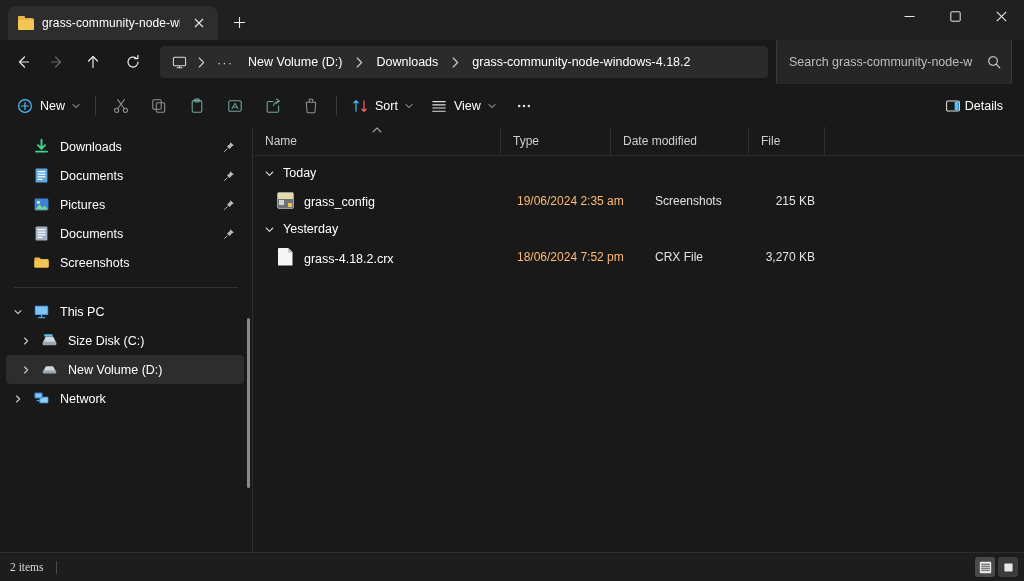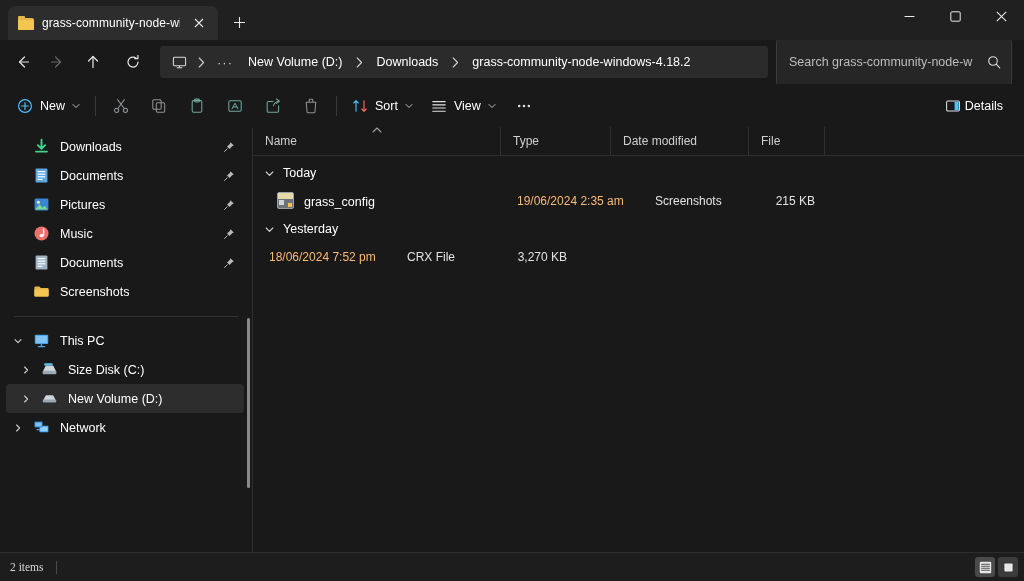--- a/index.html
+++ b/index.html
@@ -490,37 +490,20 @@
         </span>
         <span class="nav-label">Pictures</span>
         <span class="nav-pin">
           <svg viewBox="0 0 12 12">
               <path d="M7.4 1.2 L10.8 4.6 L9.1 5.2 L6.6 8 L4 5.4 L6.8 2.9 Z" fill="#b9b9b9"></path>
               <path d="M4.2 7.8 L1.5 10.5" stroke="#b9b9b9" stroke-width="1" stroke-linecap="round"></path>
             </svg>
         </span>
       </div>
 
-      <div class="nav-item">
-        <span class="nav-expander"></span>
-        <span class="nav-icon">
-          <svg width="17" height="17" viewBox="0 0 17 17">
-            <circle cx="8.5" cy="8.5" r="7" fill="#e8726a"></circle>
-            <path d="M10.6 3.9 L10.6 10.2" stroke="#ffffff" stroke-width="1.3" stroke-linecap="round"></path>
-            <ellipse cx="8.6" cy="10.6" rx="2.1" ry="1.7" fill="#ffffff"></ellipse>
-          </svg>
-        </span>
-        <span class="nav-label">Music</span>
-        <span class="nav-pin">
-          <svg viewBox="0 0 12 12">
-              <path d="M7.4 1.2 L10.8 4.6 L9.1 5.2 L6.6 8 L4 5.4 L6.8 2.9 Z" fill="#b9b9b9"></path>
-              <path d="M4.2 7.8 L1.5 10.5" stroke="#b9b9b9" stroke-width="1" stroke-linecap="round"></path>
-            </svg>
-        </span>
-      </div>
 
 
       <div class="nav-item">
         <span class="nav-expander"></span>
         <span class="nav-icon">
           <svg width="17" height="17" viewBox="0 0 17 17">
             <rect x="2.6" y="1.4" width="11.8" height="14.2" rx="1.2" fill="#9fb3c4"></rect>
             <rect x="4.6" y="4" width="7.6" height="1.2" fill="#ffffff"></rect>
             <rect x="4.6" y="6.6" width="7.6" height="1.2" fill="#ffffff"></rect>
             <rect x="4.6" y="9.2" width="7.6" height="1.2" fill="#ffffff"></rect>
@@ -680,20 +663,29 @@
         <div class="group-header">
           <span class="group-chev">
             <svg viewBox="0 0 9 9">
                 <path d="M1.2 3 L4.5 6.3 L7.8 3" stroke="#d8d8d8" stroke-width="1.1" fill="none" stroke-linecap="round" stroke-linejoin="round"></path>
               </svg>
           </span>
           <span class="group-title">Yesterday</span>
         </div>
 
         <div class="filerow">
+          <div class="fr-name">
+            <span class="fr-icon">
+              <span class="ic-file">
+                  <span class="fbody"></span>
+                  <span class="ffold"></span>
+                </span>
+            </span>
+            <span class="fr-text">grass-4.18.2.crx</span>
+          </div>
           <div class="fr-date">18/06/2024 7:52 pm</div>
           <div class="fr-type">CRX File</div>
           <div class="fr-size">3,270 KB</div>
         </div>
 
       </div>
     </div>
   </div>
 
   <div class="statusbar">

